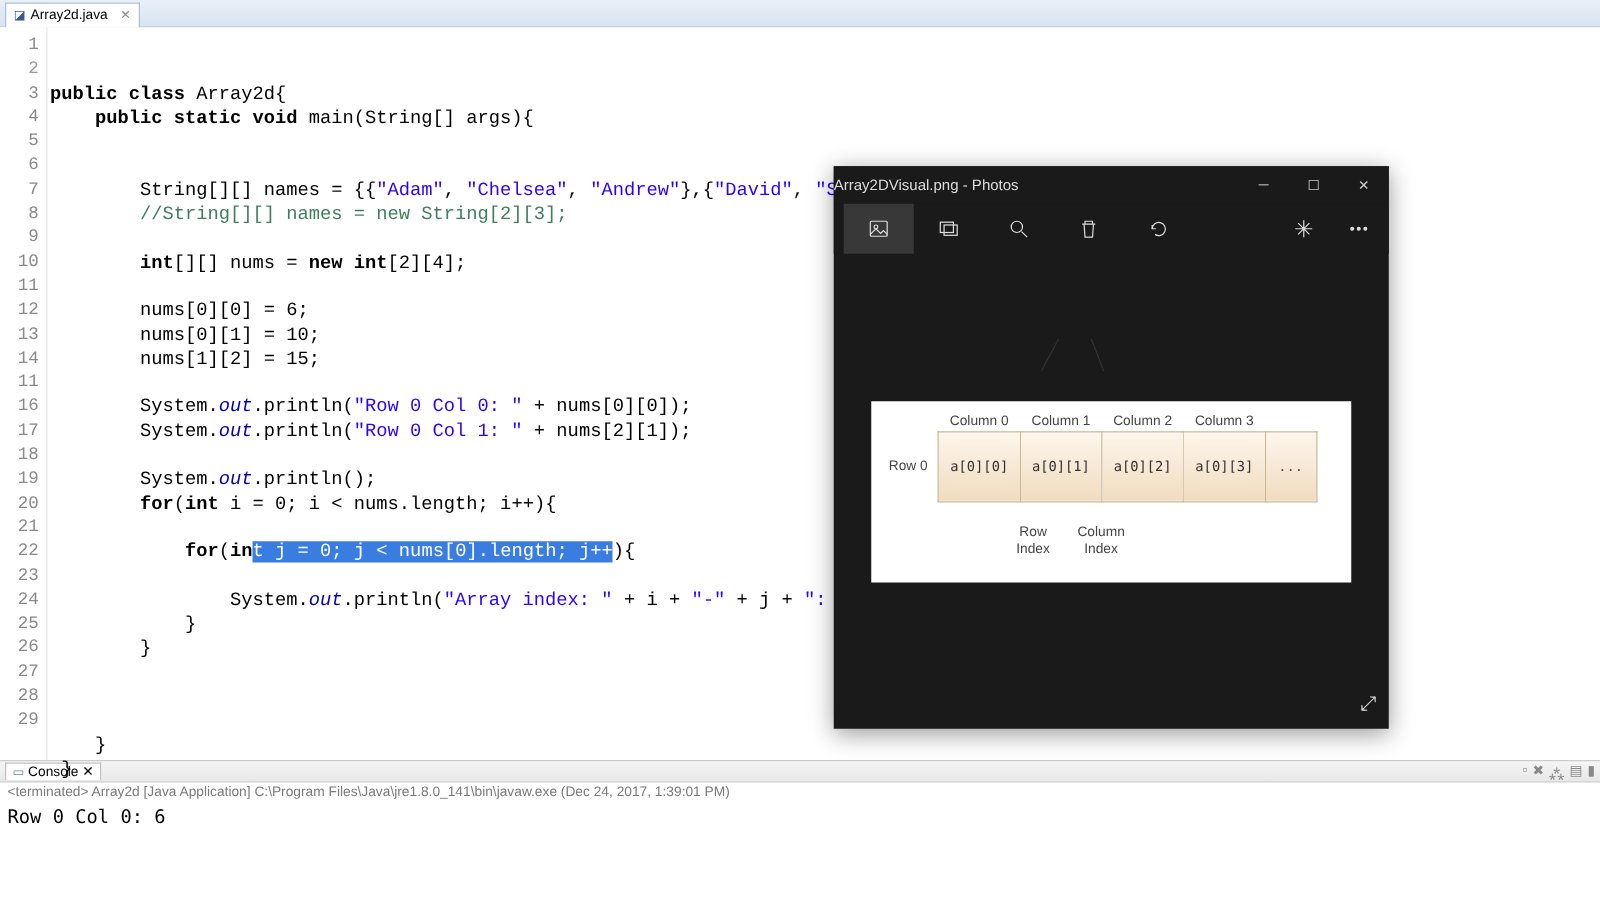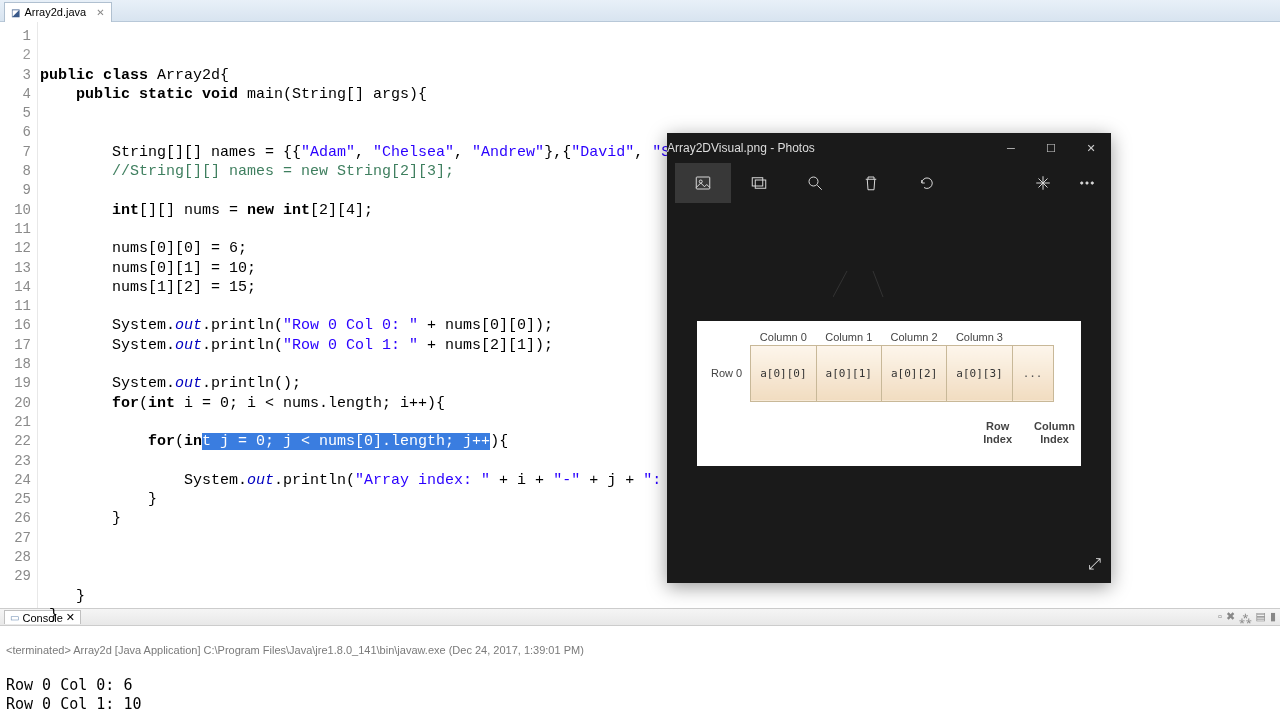--- a/index.html
+++ b/index.html
@@ -18,21 +18,21 @@
   .st { color: #2a00ff; }
   .fi { color: #0000c0; font-style: italic; }
   .cm { color: #3f7f5f; }
   .sel { background: #3a7de0; color: #fff; }
   .line-hl { position: absolute; left: 0; right: 0; height: 19.3px; background: #eaf3ff; z-index: -1; }
   
   .console-bar { height: 18px; background: linear-gradient(#f5f5f5,#e8e8e8); border-top: 1px solid #ccc; border-bottom: 1px solid #ccc; display: flex; align-items: center; font-size: 11px; padding: 0 4px; }
   .console-bar .ctab { background: #fff; border: 1px solid #c0c0c0; border-bottom: none; padding: 0 5px; display: flex; align-items: center; gap: 3px; }
   .console-bar .cicon { color: #6a8ab0; font-size: 10px; }
   .console-bar .right-icons { margin-left: auto; display: flex; gap: 4px; font-size: 11px; color: #888; }
-  .console-meta { font-size: 11px; color: #7a7a7a; padding: 18px 6px; }
+  .console-meta { font-size: 11px; color: #7a7a7a; padding: 2px 6px; }
   .console-out { font-family: Consolas, monospace; font-size: 15px; padding: 2px 6px; line-height: 19px; }
   
   
   .photos-win { position: absolute; left: 667px; top: 133px; width: 444px; height: 450px; background: #1a1a1a; box-shadow: 0 4px 18px rgba(0,0,0,0.4); color: #fff; display: flex; flex-direction: column; }
   .pw-title { height: 30px; background: #1a1a1a; display: flex; align-items: center; font-size: 12px; color: #ddd; }
   .pw-title .win-controls { margin-left: auto; display: flex; }
   .pw-title .wc { width: 40px; height: 30px; display: flex; align-items: center; justify-content: center; font-size: 11px; color: #ccc; }
   .pw-toolbar { height: 40px; background: #1a1a1a; display: flex; align-items: center; padding: 0 8px; gap: 0; }
   .pw-btn { width: 56px; height: 40px; display: flex; align-items: center; justify-content: center; color: #ddd; }
   .pw-btn.active { background: #383838; }
@@ -41,21 +41,21 @@
   .pw-image-area { flex: 1; display: flex; align-items: center; justify-content: center; position: relative; }
   .pw-expand { position: absolute; right: 10px; bottom: 10px; color: #ddd; font-size: 16px; }
   
   
   .diagram { background: #fff; color: #000; width: 384px; padding: 8px 6px 20px 6px; font-family: "Segoe UI", Arial; font-size: 11px; }
   .diagram table { border-collapse: collapse; }
   .diagram .col-h { text-align: center; font-size: 11px; padding: 2px 6px; color: #444; }
   .diagram .row-h { font-size: 11px; color: #444; padding: 0 8px; text-align: right; }
   .diagram .cell { border: 1px solid #c8b898; background: linear-gradient(#fdf6ec,#f1dcc0); font-family: Consolas, monospace; font-size: 11px; padding: 21px 9px; text-align: center; color: #333; position: relative; }
   .diagram .dots { font-family: monospace; padding: 4px 10px; color: #555; }
-  .diagram .labels { display: flex; gap: 22px; justify-content: flex-end; margin-top: 18px; font-size: 11px; color: #444; margin-left: 110px; font-weight: bold; }
+  .diagram .labels { display: flex; gap: 22px; justify-content: flex-start; margin-top: 18px; font-size: 11px; color: #444; margin-left: 110px; }
   .diagram .labels div { text-align: center; line-height: 13px; }
   .arrow-svg { position: absolute; pointer-events: none; }
 </style>
 </head>
 <body>
 
 <div class="tab-bar">
   <div class="tab">
     <span class="file-icon">◪</span>
     <span>Array2d.java</span>
@@ -139,21 +139,20 @@
     <span>▫</span>
     <span>✖</span>
     <span>⁂</span>
     <span>▤</span>
     <span>▮</span>
   </div>
 </div>
 <div class="console-meta">&lt;terminated&gt; Array2d [Java Application] C:\Program Files\Java\jre1.8.0_141\bin\javaw.exe (Dec 24, 2017, 1:39:01 PM)</div>
 <div class="console-out">
   <div>Row 0 Col 0: 6</div>
-  <div>Row 0 Col 1: 10</div>
   <div></div>
 </div>
 
 <div class="photos-win">
   <div class="pw-title">
     <span>Array2DVisual.png - Photos</span>
     <div class="win-controls">
       <div class="wc">─</div>
       <div class="wc">☐</div>
       <div class="wc">✕</div>

